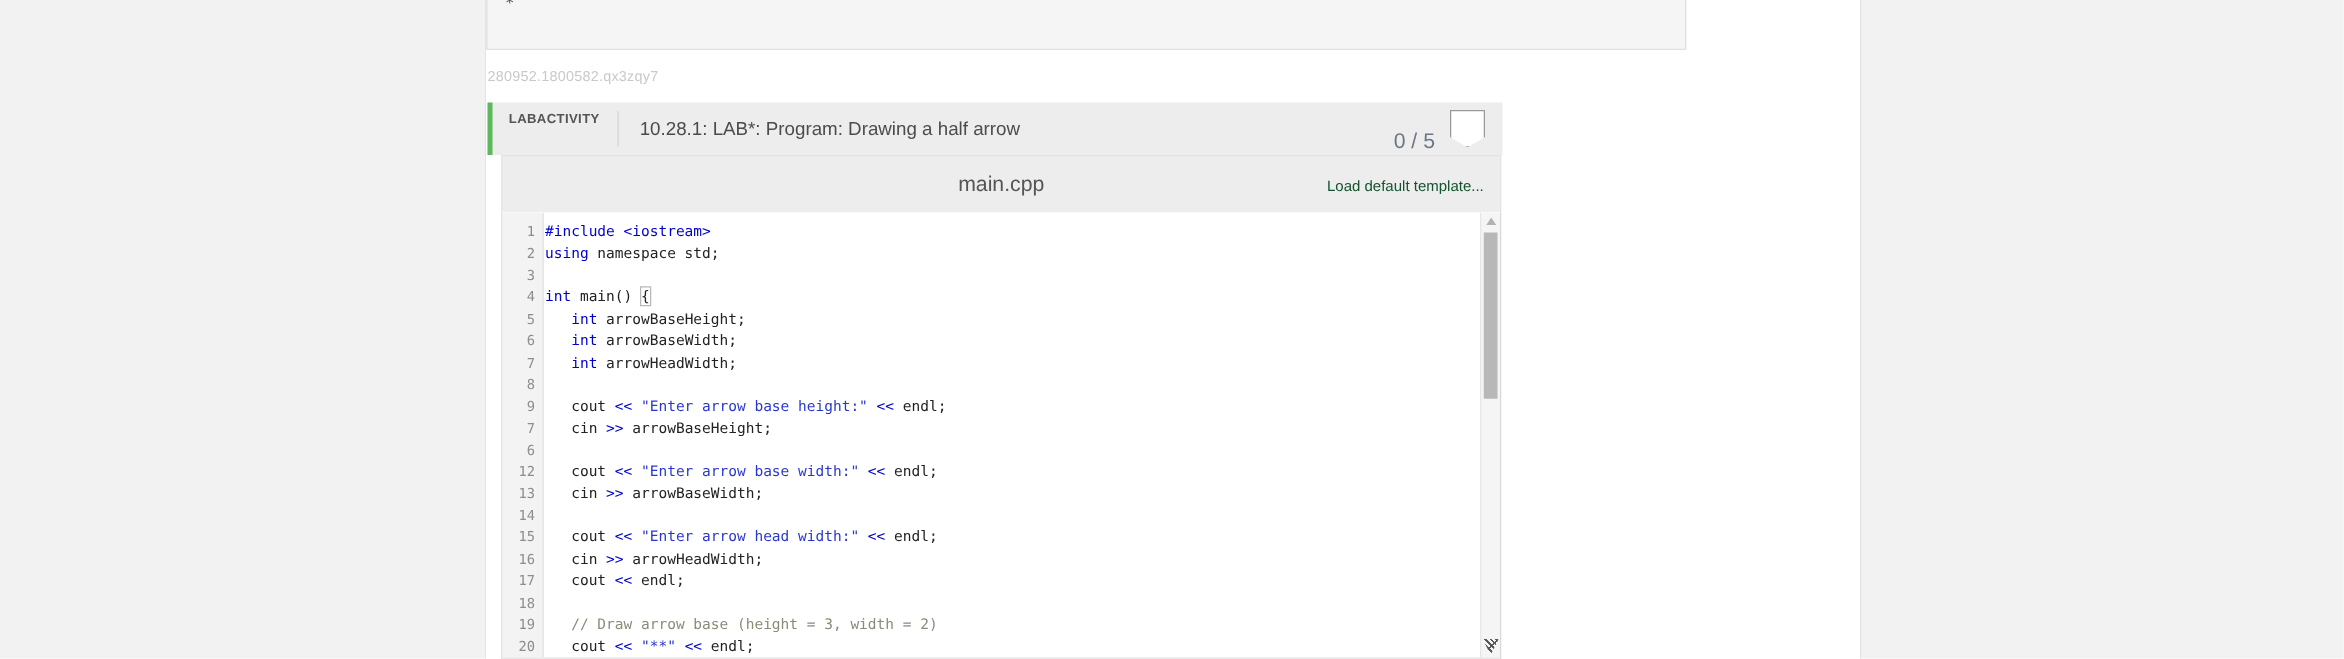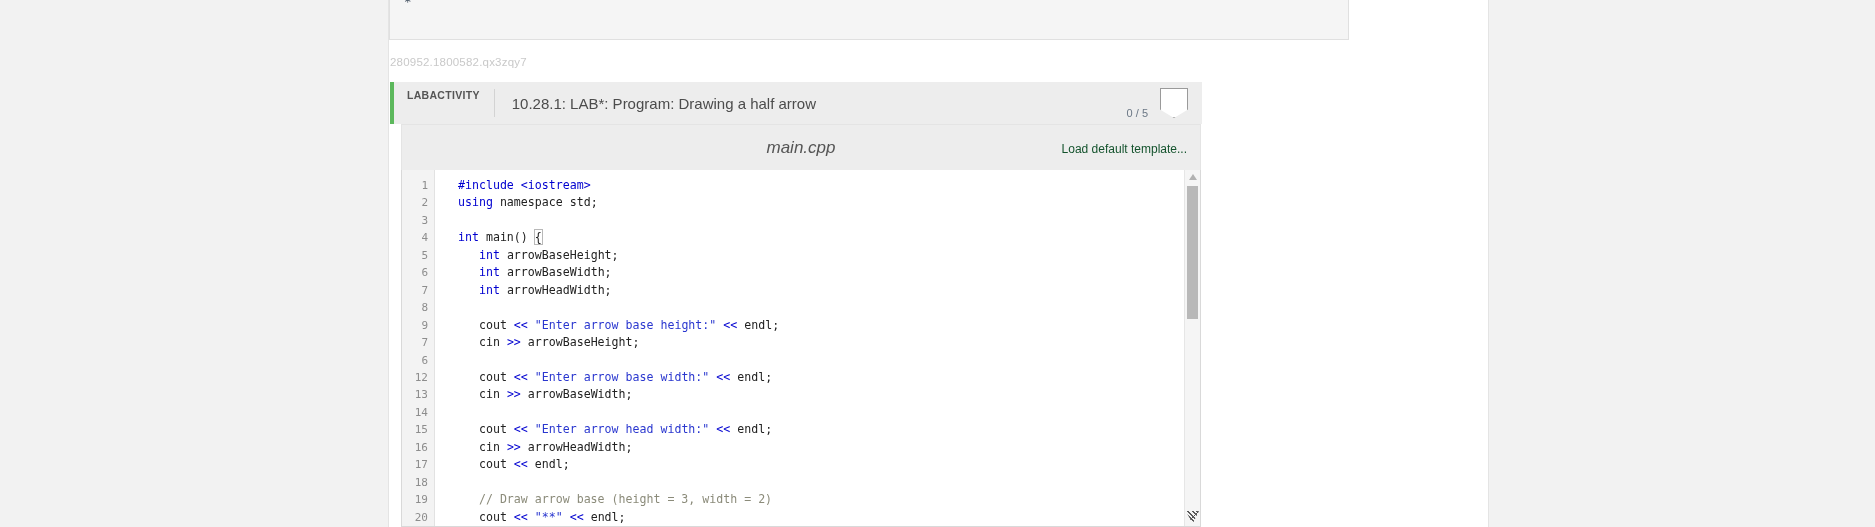--- a/index.html
+++ b/index.html
@@ -105,21 +105,21 @@
   }
   .lab-title {
     flex: 1 1 auto;
     padding-left: 17px;
     font-size: 15px;
     color: #4c4c4c;
     white-space: nowrap;
   }
   .lab-score {
     flex: 0 0 auto;
-    font-size: 11px;
+    font-size: 17px;
     color: #6b7785;
     padding-right: 12px;
     white-space: nowrap;
     margin-top: 20px;
   }
   .lab-badge {
     flex: 0 0 auto;
     width: 28px;
     height: 30px;
     margin-right: 14px;
@@ -147,21 +147,20 @@
     border-bottom: none;
     box-sizing: border-box;
   }
   .file-name {
     position: absolute;
     left: 0; right: 0;
     top: 13px;
     text-align: center;
     font-size: 17px;
     color: #555555;
-    font-style: italic;
   }
   .load-template {
     position: absolute;
     right: 13px;
     top: 17px;
     font-size: 12px;
     color: #14532d;
     cursor: pointer;
     white-space: nowrap;
   }
@@ -203,21 +202,21 @@
     padding-top: 7px;
     overflow: hidden;
     box-sizing: border-box;
   }
   .code-line {
     font-family: "DejaVu Sans Mono", "Liberation Mono", monospace;
     font-size: 11.6px;
     line-height: 17.45px;
     color: #222222;
     white-space: pre;
-    padding-left: 22px;
+    padding-left: 0;
   }
   .tok-kw   { color: #0000d0; }
   .tok-pre  { color: #0000d0; }
   .tok-str  { color: #2a37cf; }
   .tok-com  { color: #8b8b7a; }
   .tok-id   { color: #222222; }
   .tok-brace{ color: #222222; outline: 1px solid #b8b8b8; }
 
   
   .vscroll {

